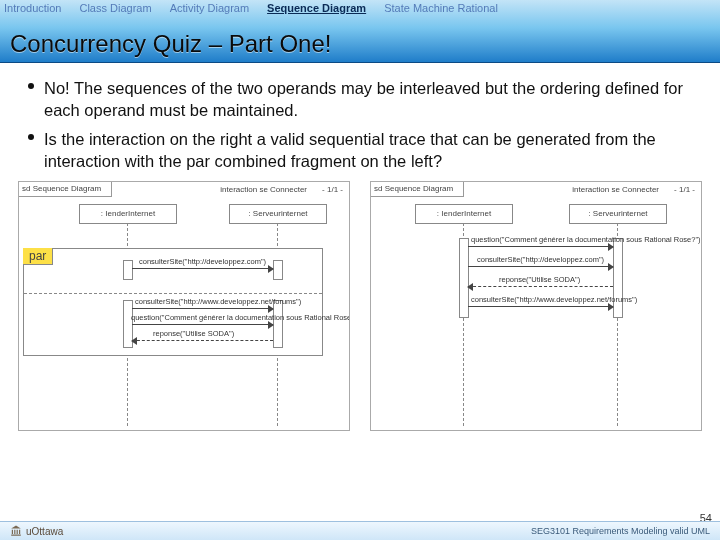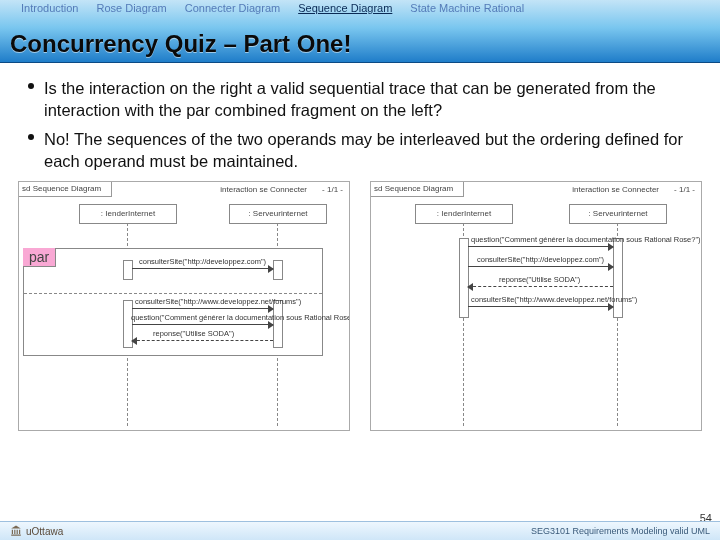--- a/index.html
+++ b/index.html
@@ -1,60 +1,60 @@
 <!DOCTYPE html>
 <html><head>
 <meta charset="utf-8">
 <style>
   html,body{margin:0;padding:0;width:720px;height:540px;font-family:Arial,Helvetica,sans-serif;background:#fff;overflow:hidden}
   .topbar{position:relative;height:62px;background:linear-gradient(180deg,#c3e4f7 0%,#79c6ef 45%,#1f7dc9 100%);border-bottom:1px solid #0b4a84}
-  .nav{display:flex;gap:18px;padding:2px 21px;font-size:11px;color:#2b5fa6;align-items:flex-end}
+  .nav{display:flex;gap:18px;padding:2px 4px;font-size:11px;color:#2b5fa6;align-items:flex-end}
   .nav a{color:#547bb8;text-decoration:none;cursor:pointer}
-  .nav a.active{font-weight:normal;color:#0a2a55;text-decoration:underline}
-  .title{position:absolute;left:10px;bottom:4px;font-size:24px;font-weight:bold;color:#0a0a0a;text-shadow:0 1px 0 rgba(255,255,255,.5)}
+  .nav a.active{font-weight:bold;color:#0a2a55;text-decoration:underline}
+  .title{position:absolute;left:10px;bottom:4px;font-size:24px;font-weight:normal;color:#0a0a0a;text-shadow:0 1px 0 rgba(255,255,255,.5)}
   .body{padding:8px 20px 0 28px}
   .bullet{padding-left:16px;position:relative;font-size:16.5px;line-height:1.35;margin:6px 0;color:#111}
   .bullet .dot{position:absolute;left:0;top:6px;width:6px;height:6px;background:#111;border-radius:50%}
   .diagrams{display:flex;gap:20px;padding:3px 18px 0 18px}
   .sd{width:342px;height:248px;border:1px solid #aaa;position:relative;background:#fff;font-size:8px;color:#444;overflow:hidden}
   .sd-title{position:absolute;left:-1px;top:-1px;border:1px solid #999;border-top:none;border-left:none;padding:3px 10px 3px 4px;background:#fff;font-size:8px}
   .sd-label{position:absolute;top:3px;font-size:8px;text-align:right}
   .lifeline-box{position:absolute;top:22px;width:96px;height:18px;border:1px solid #888;background:#fff;text-align:center;font-size:8px;line-height:17px}
   .lifeline{position:absolute;top:41px;bottom:4px;border-left:1px dashed #888}
   .act{position:absolute;width:8px;background:#fff;border:1px solid #888}
   .par{position:absolute;border:1px solid #888;background:#fff}
-  .par-head{position:absolute;left:-1px;top:-1px;border:1px solid #888;border-top:none;border-left:none;background:#f9a8d4;padding:1px 6px;font-size:14px}
+  .par-head{position:absolute;left:-1px;top:-1px;border:1px solid #888;border-top:none;border-left:none;background:#fde047;padding:1px 6px;font-size:12px}
   .par-sep{position:absolute;left:0;right:0;border-top:1px dashed #888}
   .arr{position:absolute;border-top:1px solid #444}
   .arr.dashed{border-top:1px dashed #444}
   .ah-r{position:absolute;right:-1px;top:-4px;border-left:6px solid #444;border-top:4px solid transparent;border-bottom:4px solid transparent}
   .ah-l{position:absolute;left:-1px;top:-4px;border-right:6px solid #444;border-top:4px solid transparent;border-bottom:4px solid transparent}
   .msg{position:absolute;font-size:7.5px;color:#333;white-space:nowrap}
   .footer{position:absolute;left:0;right:0;bottom:0;height:18px;background:linear-gradient(180deg,#eef7fe,#cfe6f8);border-top:1px solid #9ec0df;font-size:9px;color:#3a5a7a;display:flex;align-items:center;justify-content:space-between;padding:0 10px}
   .logo{display:flex;align-items:flex-end;gap:4px;color:#5a4a3a;font-size:10px}
   .logo svg{width:12px;height:12px}
   .pn{position:absolute;right:8px;bottom:16px;font-size:11px;color:#333}
 </style>
 </head>
 <body>
 
 <div class="topbar">
   <div class="nav">
     <a>Introduction</a>
-    <a>Rose Diagram</a>
-    <a>Connecter Diagram</a>
+    <a>Class Diagram</a>
+    <a>Activity Diagram</a>
     <a class="active">Sequence Diagram</a>
     <a>State Machine Rational</a>
   </div>
   <div class="title">Concurrency Quiz – Part One!</div>
 </div>
 
 <div class="body">
+  <div class="bullet"><span class="dot"></span><span>No! The sequences of the two operands may be interleaved but the ordering defined for each operand must be maintained.</span></div>
   <div class="bullet"><span class="dot"></span><span>Is the interaction on the right a valid sequential trace that can be generated from the interaction with the par combined fragment on the left?</span></div>
-  <div class="bullet"><span class="dot"></span><span>No! The sequences of the two operands may be interleaved but the ordering defined for each operand must be maintained.</span></div>
 </div>
 
 <div class="diagrams">
 
   <div class="sd">
     <div class="sd-title">sd  Sequence Diagram</div>
     <div class="sd-label" style="right:42px">interaction se Connecter</div>
     <div class="sd-label" style="right:6px">- 1/1 -</div>
 
     <div class="lifeline-box" style="left:60px">: IenderInternet</div>

